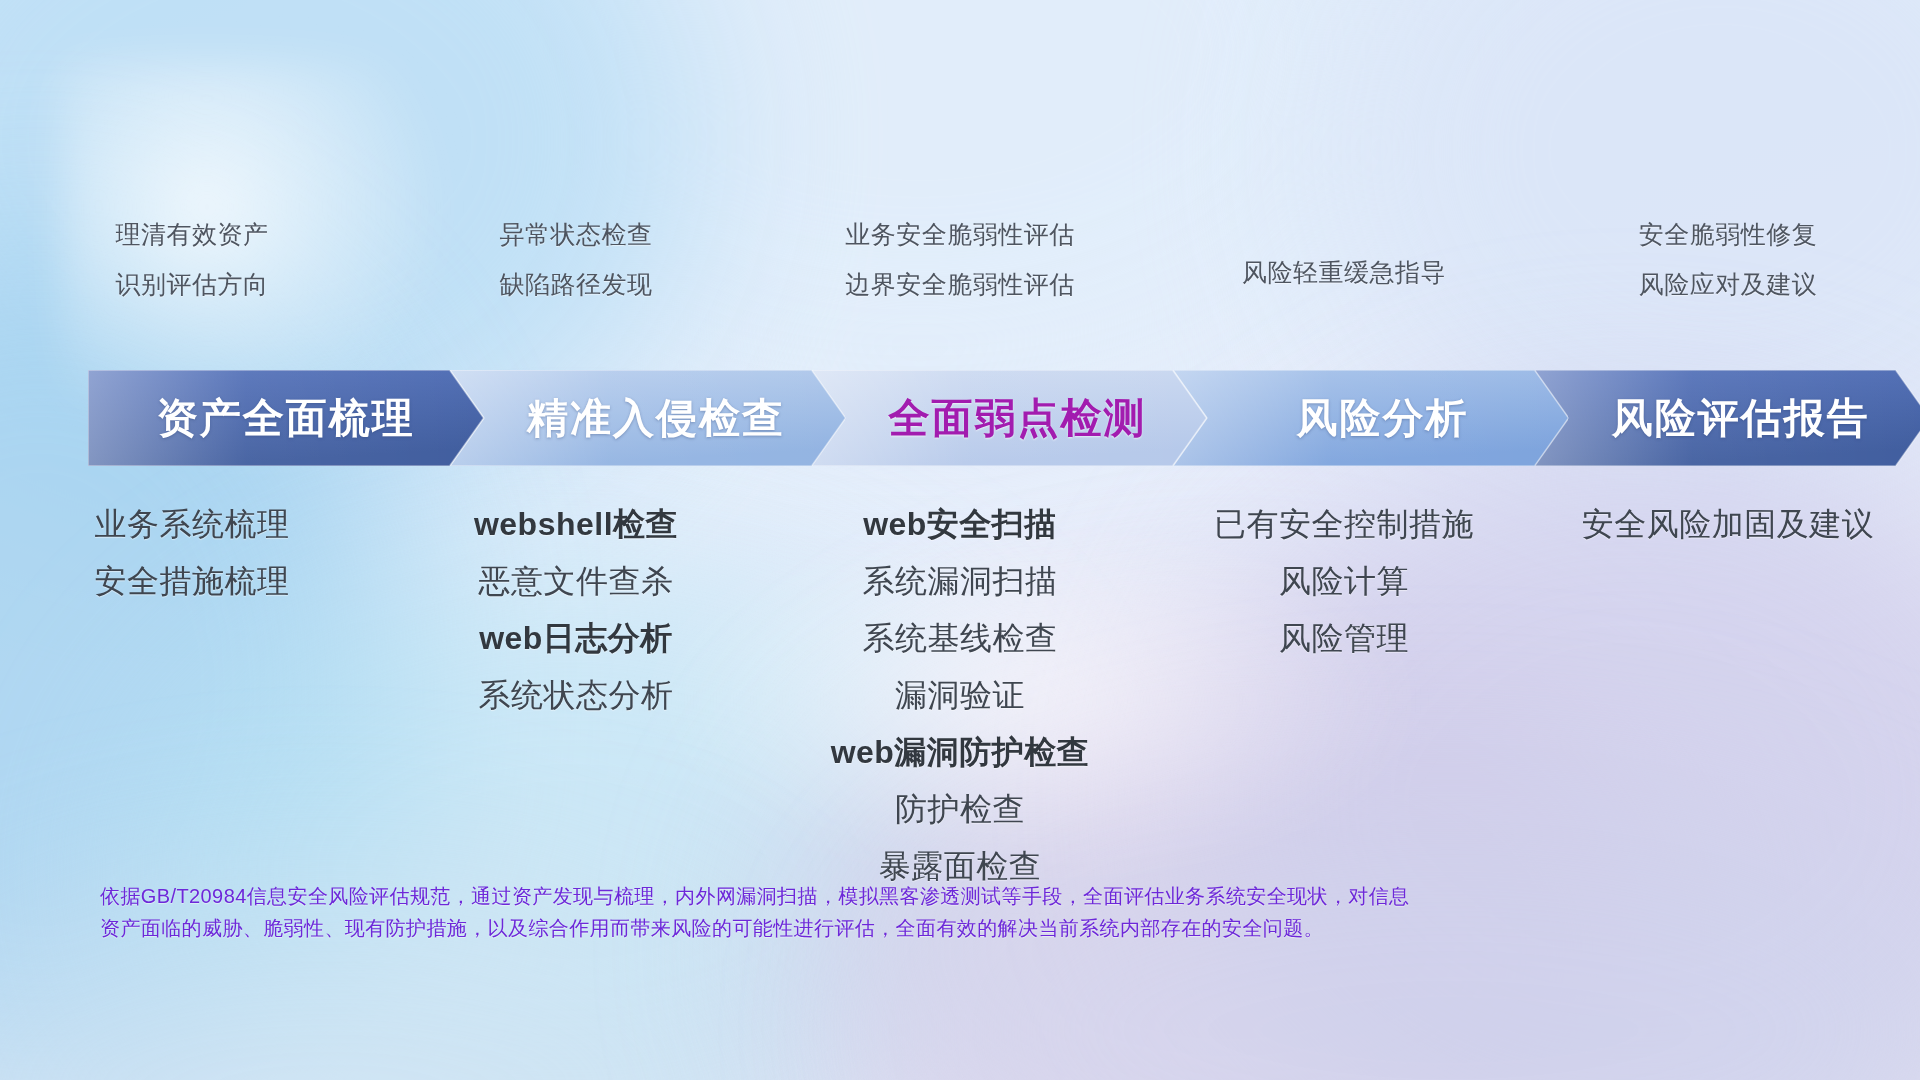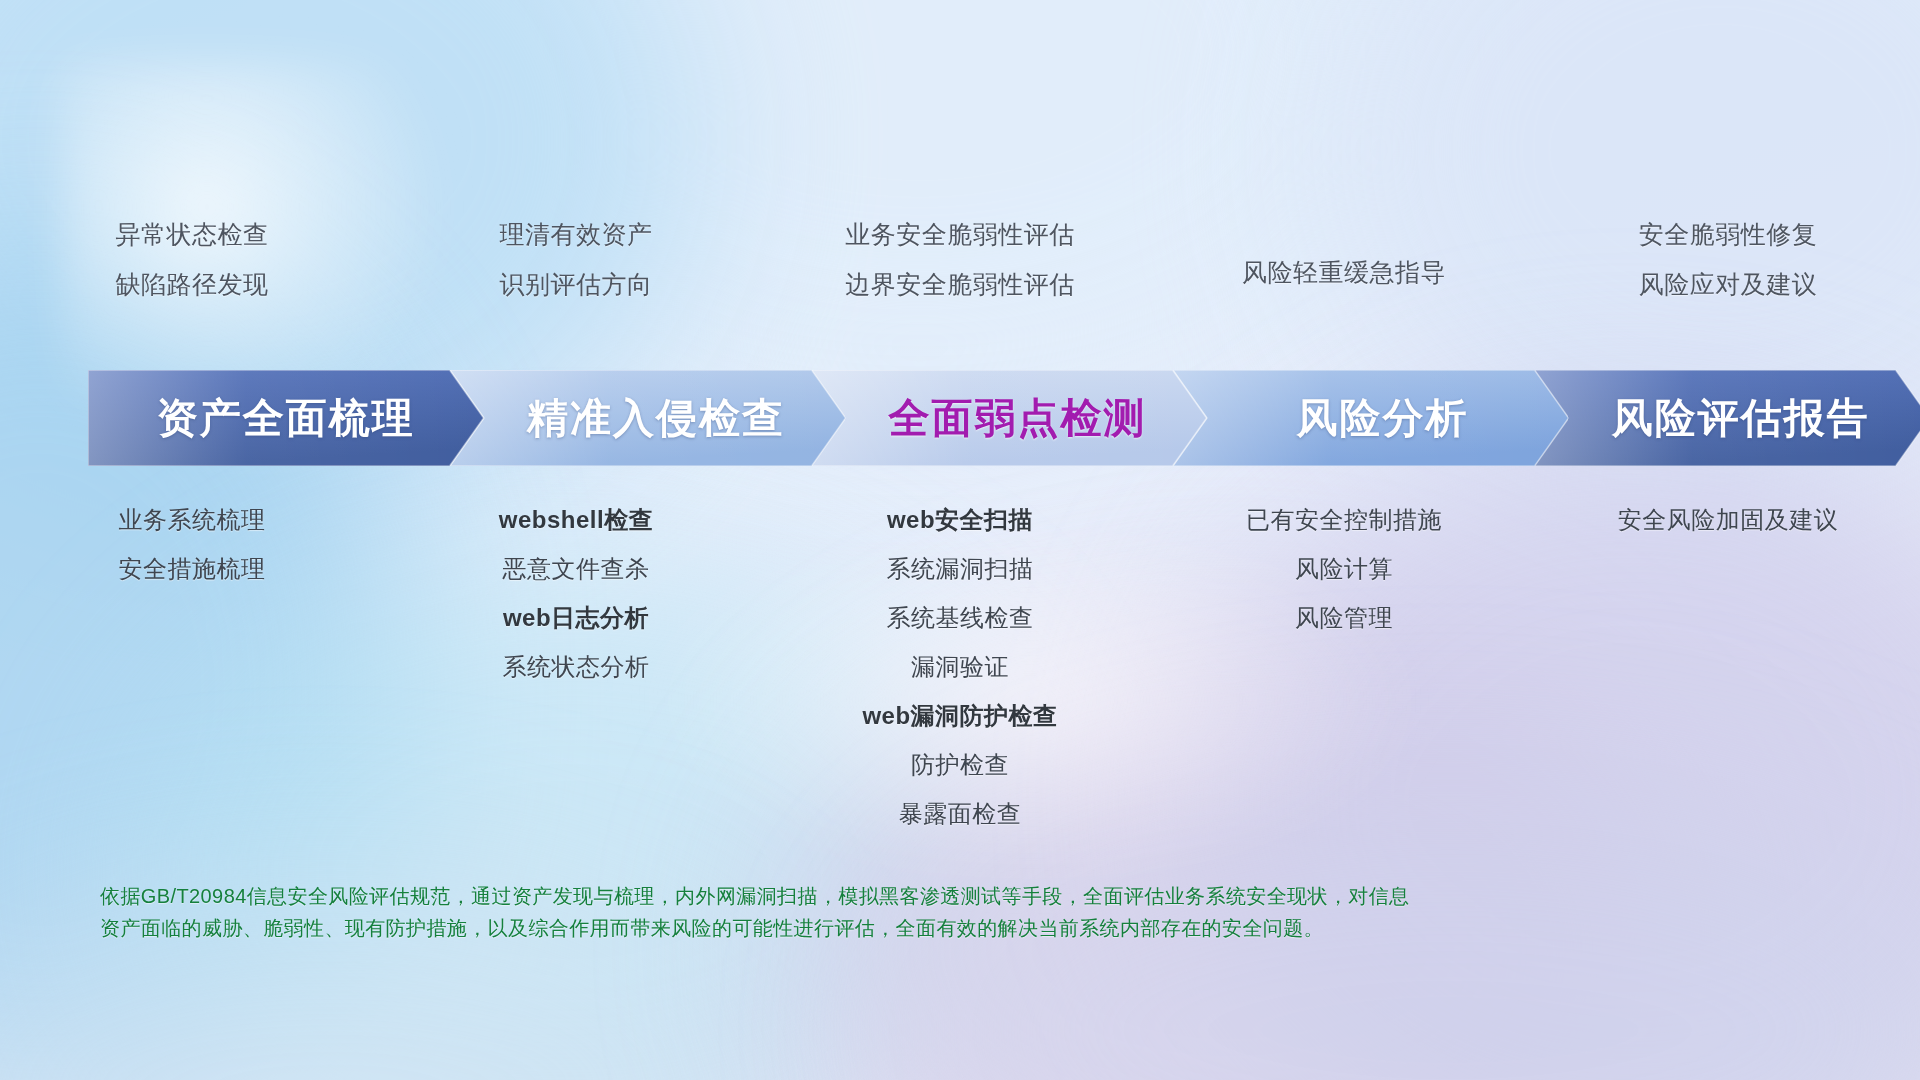--- a/index.html
+++ b/index.html
@@ -64,29 +64,29 @@
   }
   .chev .shape{position:absolute;inset:0;z-index:1;}
   .chev .shape svg{display:block;width:100%;height:100%;}
 
   .cap-light{color:#ffffff;text-shadow:0 1px 3px rgba(40,60,110,.35);}
   .cap-violet{color:#a21caf;text-shadow:0 1px 2px rgba(255,255,255,.65);}
 
   
   #bottom-row{top:508px;}
   .bot-item{
-    font-size:24px;color:#3f4650;line-height:1.0;letter-spacing:.5px;
+    font-size:32px;color:#3f4650;line-height:1.0;letter-spacing:.5px;
     margin-bottom:25px;white-space:nowrap;text-shadow:0 1px 1px rgba(255,255,255,.5);
   }
   .bot-item.bold{font-weight:bold;color:#32383f;}
 
   
   #footer{
     position:absolute;left:100px;top:880px;width:1520px;
-    font-size:20px;line-height:1.62;color:#15803d;letter-spacing:.4px;
+    font-size:20px;line-height:1.62;color:#6d28d9;letter-spacing:.4px;
     text-shadow:0 1px 1px rgba(255,255,255,.5);
   }
   #footer p{margin:0;}
 </style>
 </head>
 <body>
 
 <div id="bg">
   <div class="b-base"></div>
   <div class="blob b7"></div>
@@ -99,26 +99,26 @@
   <div class="blob b5"></div>
   <div class="blob b8"></div>
   <div class="glow"></div>
   <div class="sheen"></div>
 </div>
 
 <div id="stage">
 
   <div class="row" id="top-row">
       <div class="col">
+        <div class="top-item">理清有效资产</div>
+        <div class="top-item">识别评估方向</div>
+      </div>
+      <div class="col">
         <div class="top-item">异常状态检查</div>
         <div class="top-item">缺陷路径发现</div>
-      </div>
-      <div class="col">
-        <div class="top-item">理清有效资产</div>
-        <div class="top-item">识别评估方向</div>
       </div>
       <div class="col">
         <div class="top-item">业务安全脆弱性评估</div>
         <div class="top-item">边界安全脆弱性评估</div>
       </div>
       <div class="col shift-mid">
         <div class="top-item">风险轻重缓急指导</div>
       </div>
       <div class="col">
         <div class="top-item">安全脆弱性修复</div>

